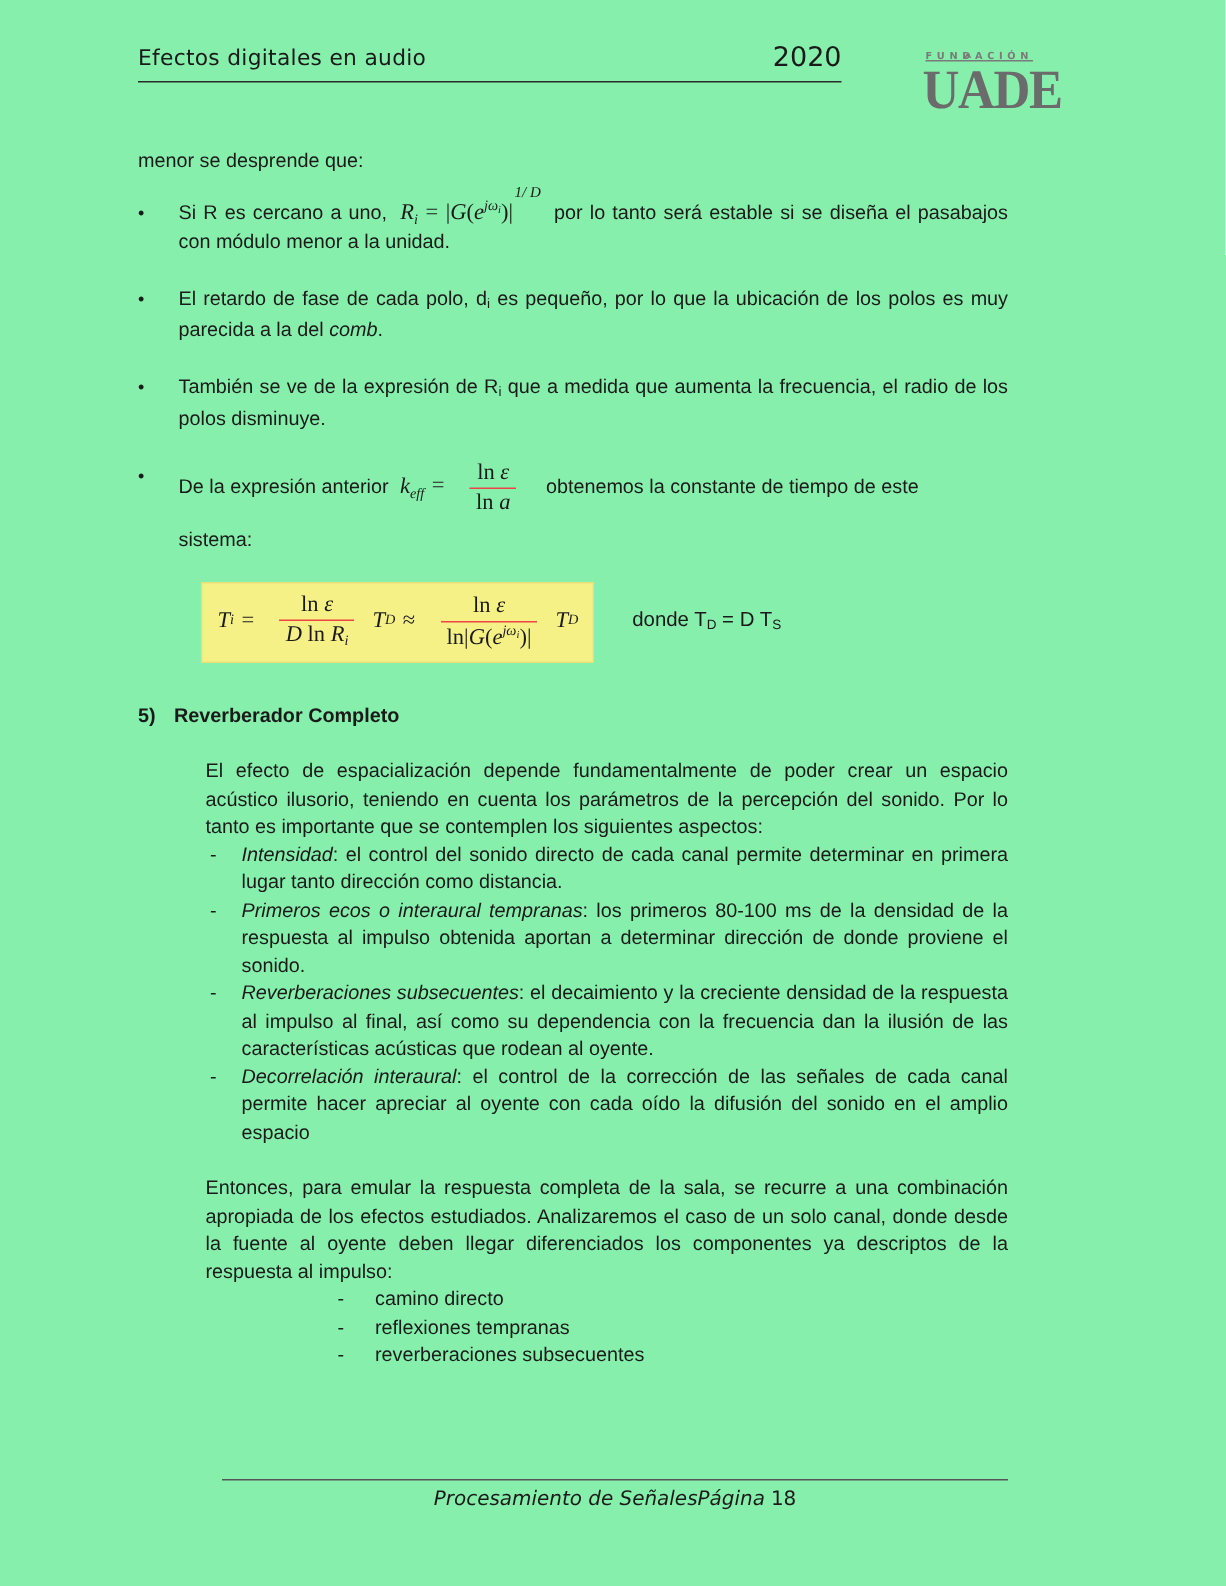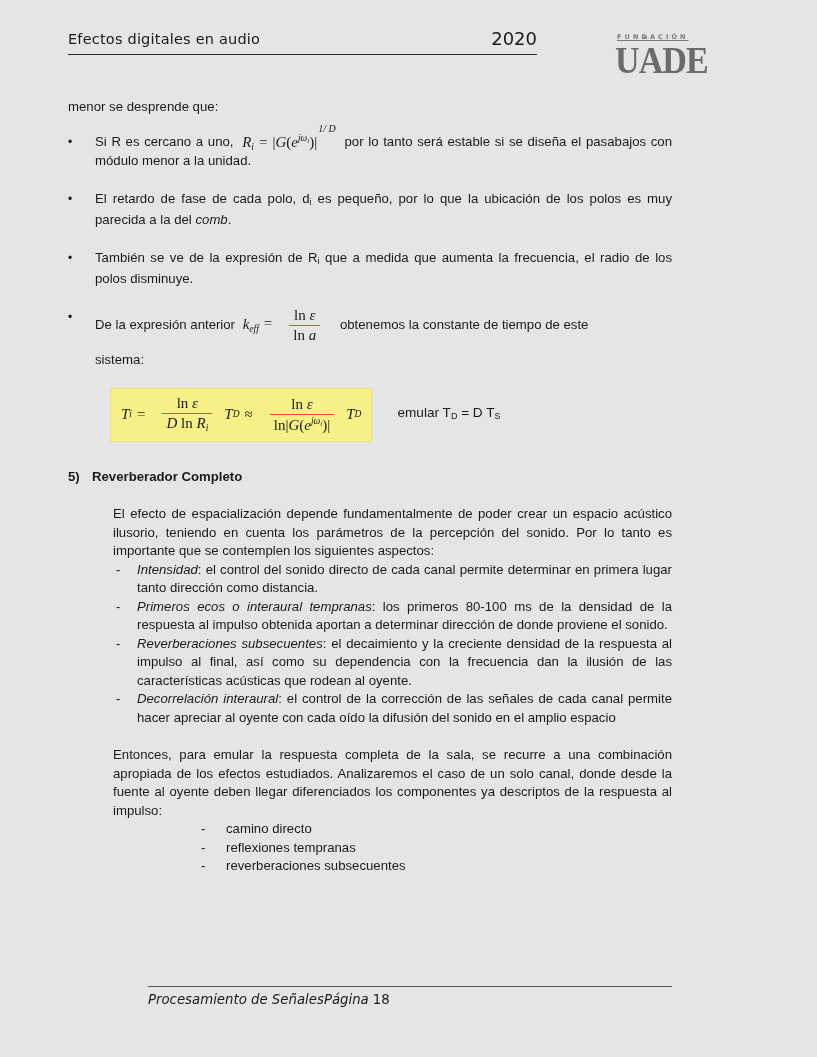--- a/index.html
+++ b/index.html
@@ -1,21 +1,21 @@
 <!DOCTYPE html>
 <html><head>
 <meta charset="utf-8">
 <style>
   html,body{margin:0;padding:0;background:#ffffff;}
   .page{
     position:relative;
     width:817px;height:1057px;
-    background:#e5e5e5;
+    background:#86efac;
     box-sizing:border-box;
-    padding:30px 145px 0 68px;
+    padding:30px 145px 0 92px;
     font-family:"Liberation Sans",sans-serif;
     font-size:13.2px;line-height:18.5px;
     color:#1a1a1a;
     overflow:hidden;
   }
   
   .header{position:relative;height:44px;}
   .header-rule{
     display:flex;justify-content:space-between;align-items:flex-end;
     width:469px;
@@ -81,21 +81,21 @@
   .aspect-marker{width:21px;flex:none;}
   .aspect-body{flex:1;text-align:justify;}
   .components{margin:0 0 0 133px;}
   .component{display:flex;}
   .component-marker{width:25px;flex:none;text-align:left;}
   
   .footer{
     position:absolute;left:148px;right:145px;top:986px;
     border-top:1px solid #555;
     padding-top:4px;
-    display:flex;justify-content:flex-start;
+    display:flex;justify-content:center;
     font-family:"DejaVu Sans",sans-serif;font-size:13.3px;
   }
   .footer .it{font-style:italic;}
   .footer .num{font-style:normal;margin-left:4px;}
 </style>
 </head>
 <body>
 
 <div class="page">
 
@@ -152,21 +152,21 @@
       <span class="mvar">T</span>
         <sub class="msub">D</sub>
       <span class="meq">≈</span>
       <span class="frac">
           <span class="num"><span class="mrm">ln </span><span class="mvar">ε</span></span>
           <span class="den"><span class="mrm">ln</span><span class="mrm">|</span><span class="mvar">G</span><span class="mrm">(</span><span class="mvar">e</span><sup class="mexp"><span>jω</span><span class="mexpsub">i</span></sup><span class="mrm">)</span><span class="mrm">|</span></span>
         </span>
       <span class="mvar">T</span>
         <sub class="msub">D</sub>
     </div>
-    <div class="donde-note"><span>emular T</span><sub class="sans-sub">D</sub><span> = D T</span><sub class="sans-sub">S</sub></div>
+    <div class="donde-note"><span>donde T</span><sub class="sans-sub">D</sub><span> = D T</span><sub class="sans-sub">S</sub></div>
   </div>
 
   <div class="section-heading">
     <span class="section-num">5)</span>
     <span>Reverberador Completo</span>
   </div>
 
   <div class="para">El efecto de espacialización depende fundamentalmente de poder crear un espacio acústico ilusorio, teniendo en cuenta los parámetros de la percepción del sonido. Por lo tanto es importante que se contemplen los siguientes aspectos:</div>
 
   <div class="aspects">

